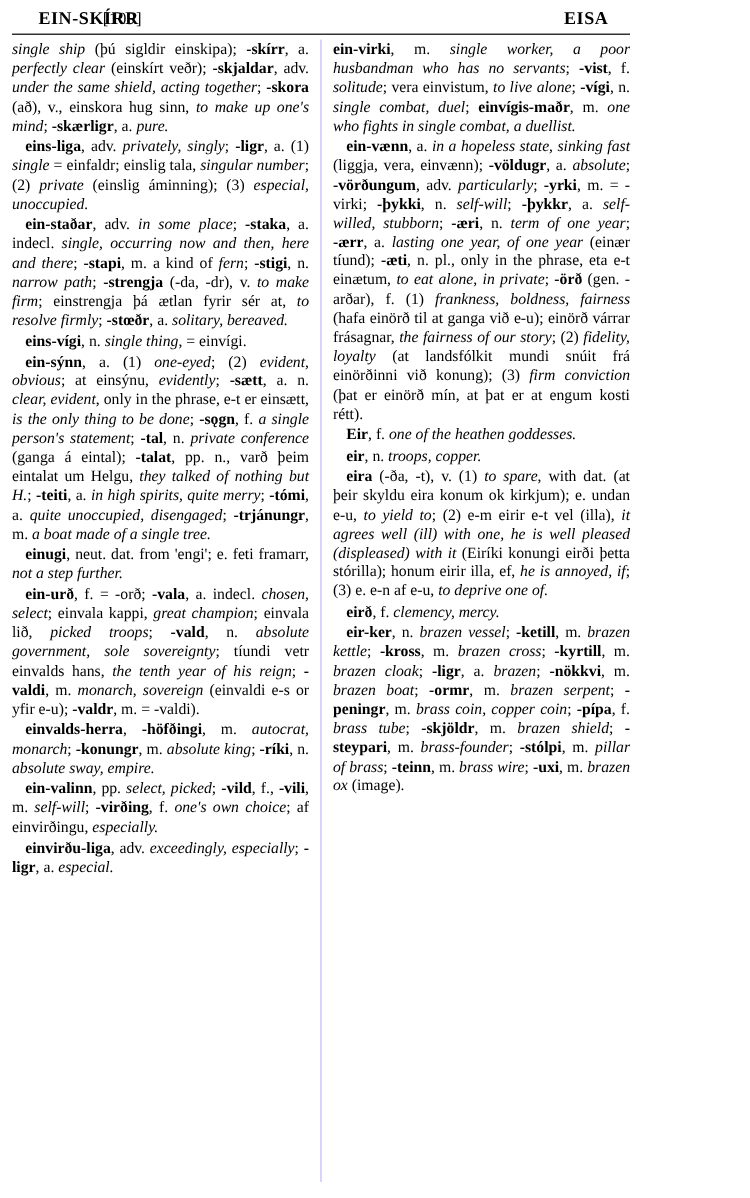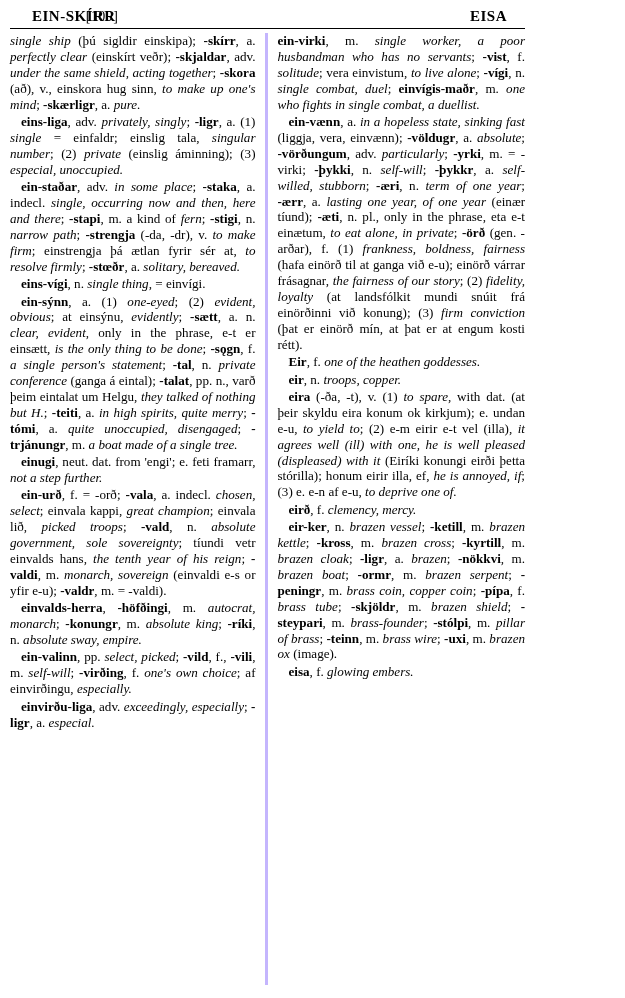--- a/index.html
+++ b/index.html
@@ -56,21 +56,21 @@
   .col {
     width: 50%;
     box-sizing: border-box;
     font-size: 13.1px;
     line-height: 1.215;
     text-align: justify;
     hyphens: none;
   }
   .col.left {
     padding-right: 9px;
-    border-right: 3px solid #c4b5fd;
+    border-right: 1px solid #c4b5fd;
   }
   .col.right {
     padding-left: 10px;
   }
   .entry {
     margin: 0 0 1.5px 0;
     text-indent: 11px;
   }
   .entry.first {
     text-indent: 0;
@@ -109,17 +109,16 @@
         <p class="entry"><span class="hw">einvirðu-liga</span>, adv. <span class="it">exceedingly, especially</span>; <span class="hw">-ligr</span>, a. <span class="it">especial.</span></p>
       </div>
     <div class="col right">
         <p class="entry first"><span class="hw">ein-virki</span>, m. <span class="it">single worker, a poor husbandman who has no servants</span>; <span class="hw">-vist</span>, f. <span class="it">solitude</span>; vera einvistum, <span class="it">to live alone</span>; <span class="hw">-vígi</span>, n. <span class="it">single combat, duel</span>; <span class="hw">einvígis-maðr</span>, m. <span class="it">one who fights in single combat, a duellist.</span></p>
         <p class="entry"><span class="hw">ein-vænn</span>, a. <span class="it">in a hopeless state, sinking fast</span> (liggja, vera, einvænn); <span class="hw">-völdugr</span>, a. <span class="it">absolute</span>; <span class="hw">-vörðungum</span>, adv. <span class="it">particularly</span>; <span class="hw">-yrki</span>, m. = -virki; <span class="hw">-þykki</span>, n. <span class="it">self-will</span>; <span class="hw">-þykkr</span>, a. <span class="it">self-willed, stubborn</span>; <span class="hw">-æri</span>, n. <span class="it">term of one year</span>; <span class="hw">-ærr</span>, a. <span class="it">lasting one year, of one year</span> (einær tíund); <span class="hw">-æti</span>, n. pl., only in the phrase, eta e-t einætum, <span class="it">to eat alone, in private</span>; <span class="hw">-örð</span> (gen. -arðar), f. (1) <span class="it">frankness, boldness, fairness</span> (hafa einörð til at ganga við e-u); einörð várrar frásagnar, <span class="it">the fairness of our story</span>; (2) <span class="it">fidelity, loyalty</span> (at landsfólkit mundi snúit frá einörðinni við konung); (3) <span class="it">firm conviction</span> (þat er einörð mín, at þat er at engum kosti rétt).</p>
         <p class="entry"><span class="hw">Eir</span>, f. <span class="it">one of the heathen goddesses.</span></p>
         <p class="entry"><span class="hw">eir</span>, n. <span class="it">troops, copper.</span></p>
         <p class="entry"><span class="hw">eira</span> (-ða, -t), v. (1) <span class="it">to spare</span>, with dat. (at þeir skyldu eira konum ok kirkjum); e. undan e-u, <span class="it">to yield to</span>; (2) e-m eirir e-t vel (illa), <span class="it">it agrees well (ill) with one, he is well pleased (displeased) with it</span> (Eiríki konungi eirði þetta stórilla); honum eirir illa, ef, <span class="it">he is annoyed, if</span>; (3) e. e-n af e-u, <span class="it">to deprive one of.</span></p>
         <p class="entry"><span class="hw">eirð</span>, f. <span class="it">clemency, mercy.</span></p>
         <p class="entry"><span class="hw">eir-ker</span>, n. <span class="it">brazen vessel</span>; <span class="hw">-ketill</span>, m. <span class="it">brazen kettle</span>; <span class="hw">-kross</span>, m. <span class="it">brazen cross</span>; <span class="hw">-kyrtill</span>, m. <span class="it">brazen cloak</span>; <span class="hw">-ligr</span>, a. <span class="it">brazen</span>; <span class="hw">-nökkvi</span>, m. <span class="it">brazen boat</span>; <span class="hw">-ormr</span>, m. <span class="it">brazen serpent</span>; <span class="hw">-peningr</span>, m. <span class="it">brass coin, copper coin</span>; <span class="hw">-pípa</span>, f. <span class="it">brass tube</span>; <span class="hw">-skjöldr</span>, m. <span class="it">brazen shield</span>; <span class="hw">-steypari</span>, m. <span class="it">brass-founder</span>; <span class="hw">-stólpi</span>, m. <span class="it">pillar of brass</span>; <span class="hw">-teinn</span>, m. <span class="it">brass wire</span>; <span class="hw">-uxi</span>, m. <span class="it">brazen ox</span> (image).</p>
-        <p class="entry"><span class="hw">eisa</span>, f. <span class="it">glowing embers.</span></p>
       </div>
   </div>
 
 </div>
 
 </body></html>

